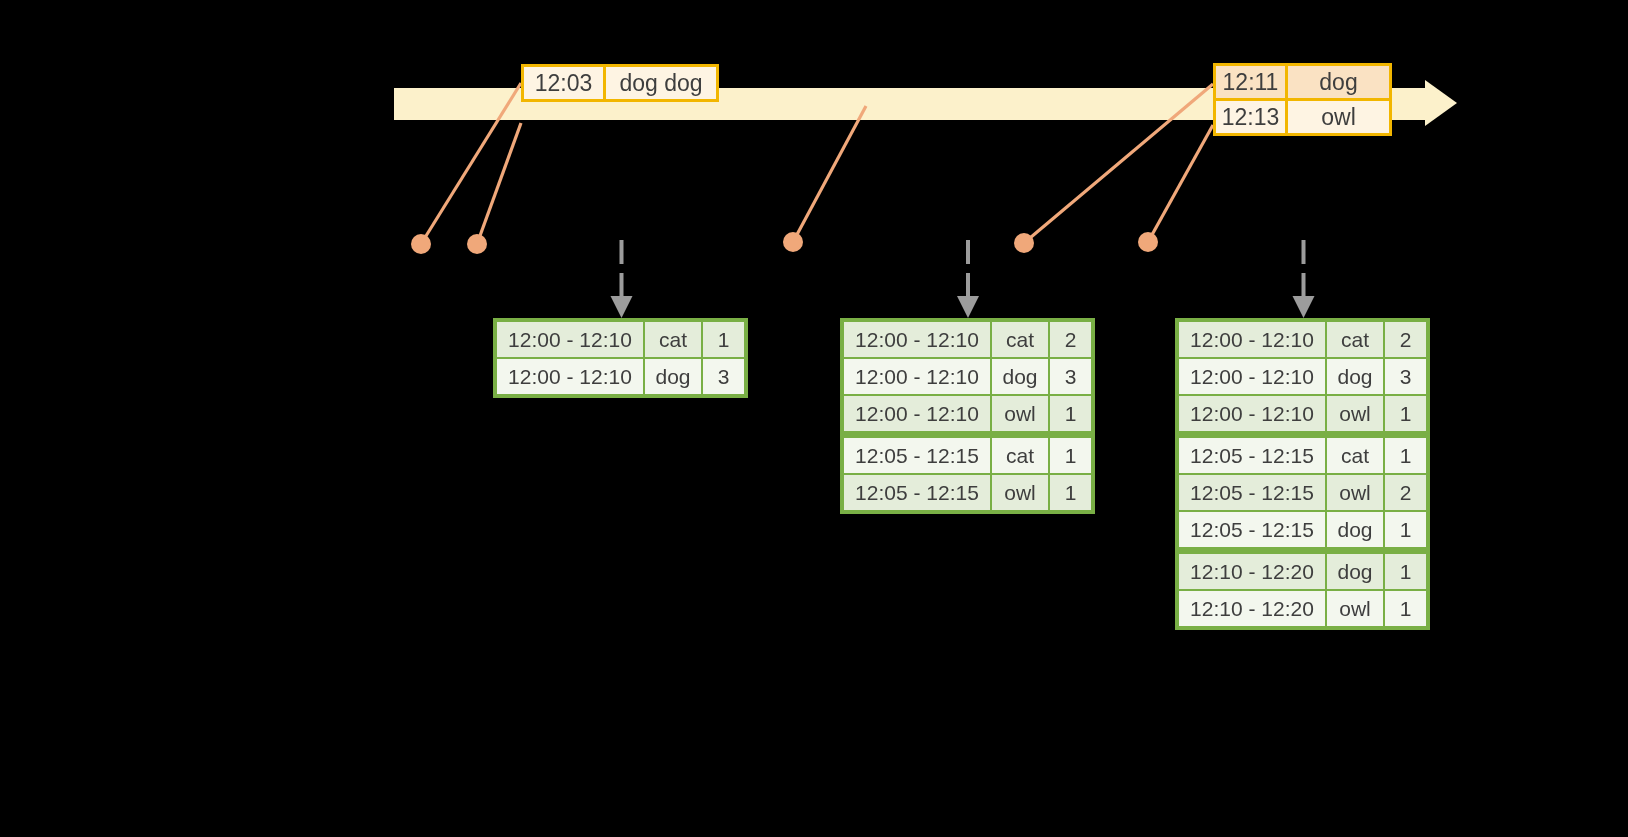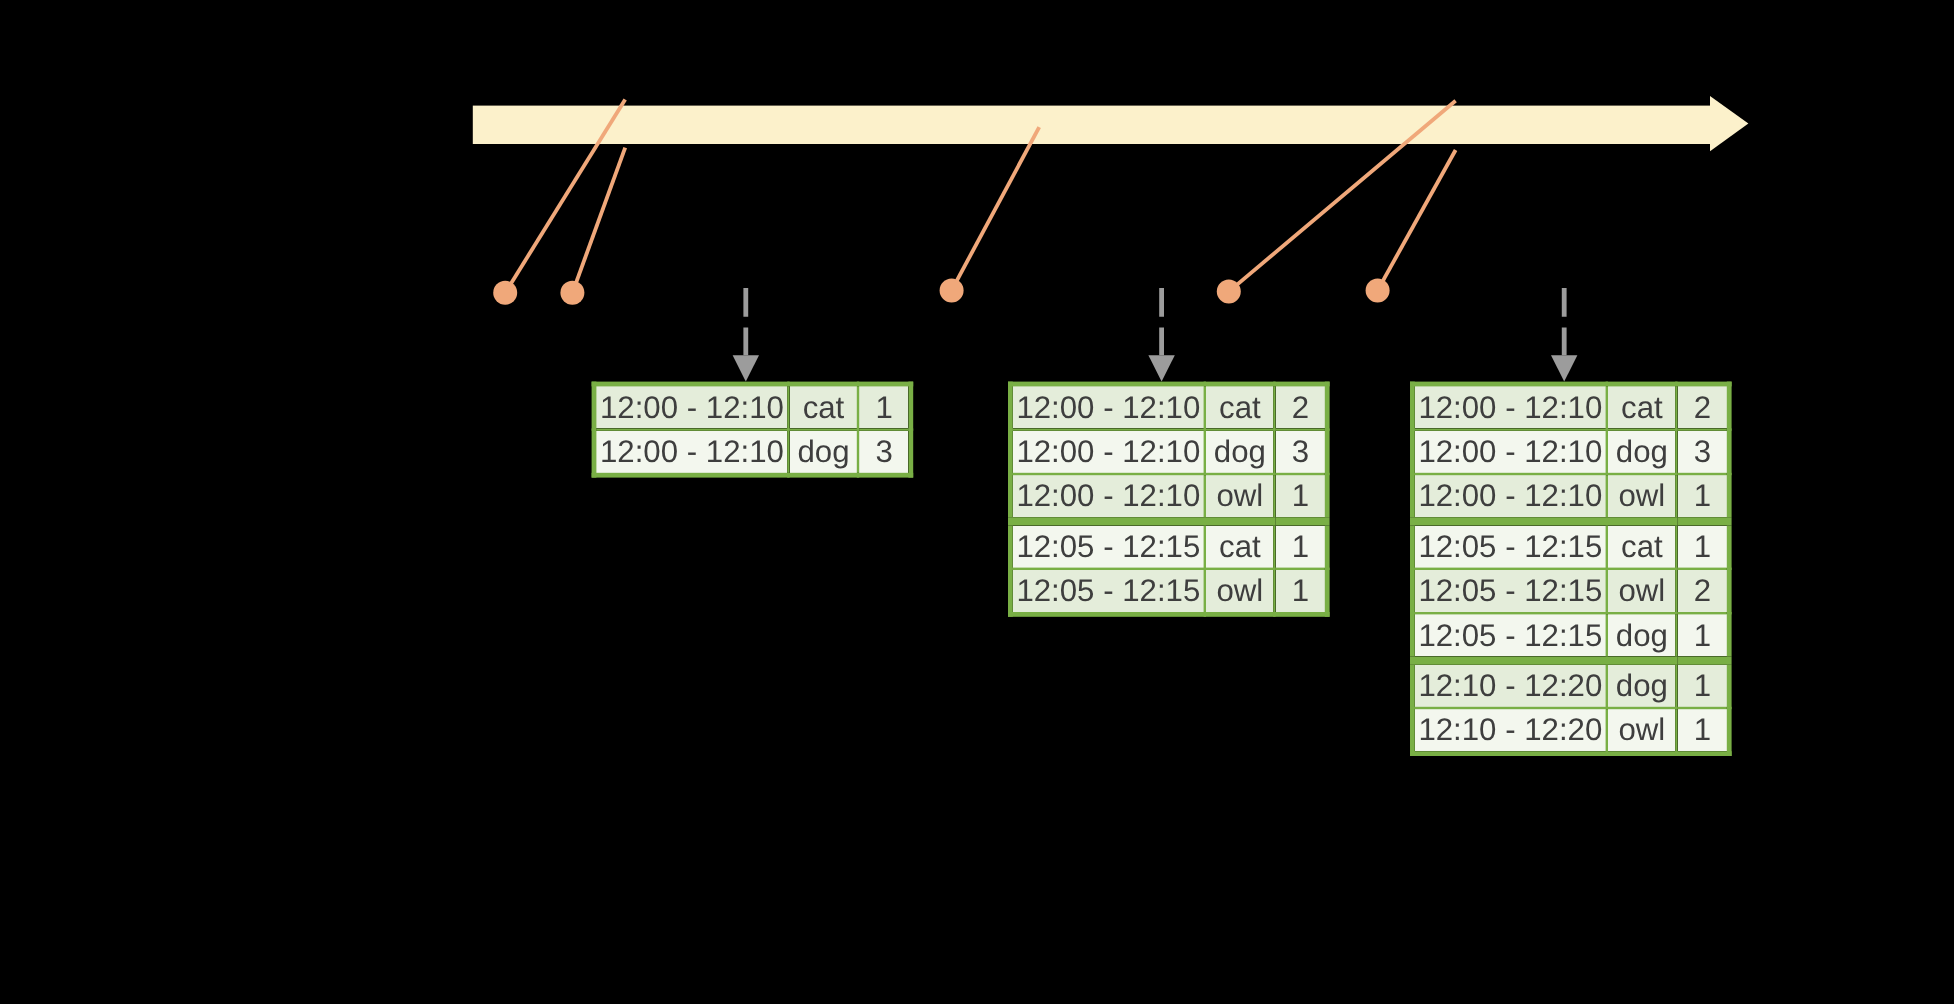--- a/index.html
+++ b/index.html
@@ -53,21 +53,21 @@
   #events-0 td, #events-2 td { height: 32px; }
   #events-1 td { height: 26px; }
   .peach { background: #FAE2C3; }
   .cream { background: #FEF4E3; }
   
   .result-table {
     position: absolute;
     border-collapse: collapse;
     border: 4px solid #79AF45;
     color: #3E3E3E;
-    font-size: 26px;
+    font-size: 21px;
     table-layout: fixed;
   }
   .result-table td {
     border: 2px solid #79AF45;
     text-align: center;
     height: 35px;
     padding: 0 3px;
     overflow: hidden;
     white-space: nowrap;
   }
@@ -107,24 +107,44 @@
       <polygon points="1292.5,296 1314.5,296 1303.5,318" fill="#9C9C9C"></polygon>
     </g>
   </svg>
 
   <table class="event-table" id="events-0" style="left:521px; top:64px;">
     <colgroup>
         <col style="width:82px">
         <col style="width:113px">
       </colgroup>
     <tbody>
-      </tbody>
-  </table>
-
-
+        <tr class="cream">
+          <td>12:03</td>
+          <td>dog dog</td>
+        </tr>
+      </tbody>
+  </table>
+
+
+  <table class="event-table" id="events-2" style="left:1213px; top:63px;">
+    <colgroup>
+        <col style="width:72px">
+        <col style="width:104px">
+      </colgroup>
+    <tbody>
+        <tr class="peach">
+          <td>12:11</td>
+          <td>dog</td>
+        </tr>
+        <tr class="cream">
+          <td>12:13</td>
+          <td>owl</td>
+        </tr>
+      </tbody>
+  </table>
 
   <table class="result-table" id="counts-0" style="left:493px; top:318px;">
     <colgroup>
         <col style="width:149px">
         <col style="width:58px">
         <col style="width:44px">
       </colgroup>
     <tbody>
         <tr class="row-dark">
           <td>12:00 - 12:10</td>

